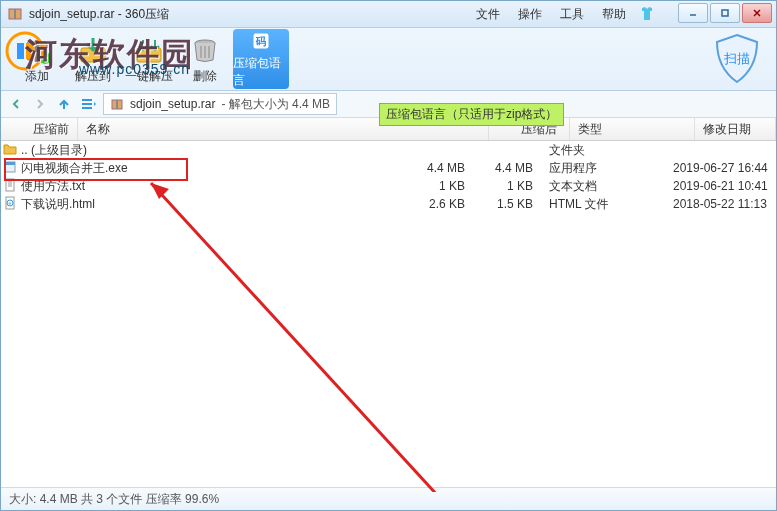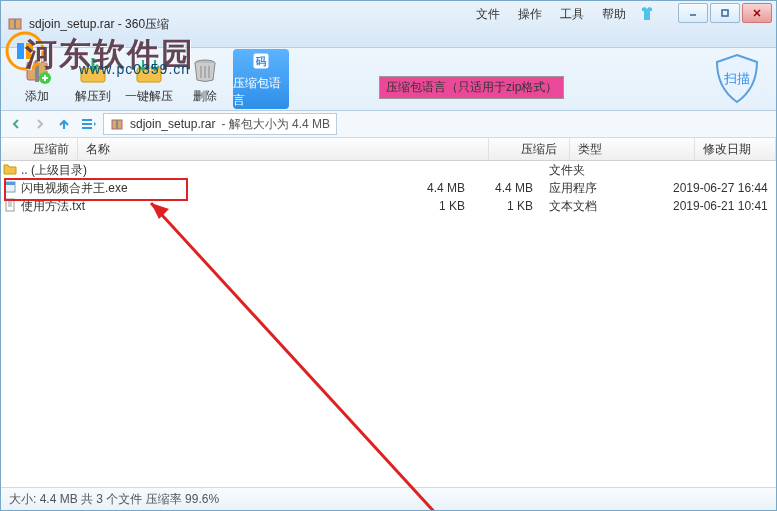--- a/index.html
+++ b/index.html
@@ -1,18 +1,18 @@
 <!DOCTYPE html>
 <html><head>
 <meta charset="utf-8">
 <style>
   html,body{margin:0;padding:0;font-family:"Microsoft YaHei","SimSun",sans-serif;font-size:12px;color:#333;background:#fff}
   .window{width:777px;height:511px;border:1px solid #7aa7c7;box-sizing:border-box;background:#fff;position:relative;overflow:hidden}
   
-  .titlebar{height:26px;background:linear-gradient(#eaf3fb,#d6e7f7);border-bottom:1px solid #b8cde0;display:flex;align-items:center;padding:10px 6px;position:relative}
+  .titlebar{height:26px;background:linear-gradient(#eaf3fb,#d6e7f7);border-bottom:1px solid #b8cde0;display:flex;align-items:center;padding:0 6px;position:relative}
   .titlebar .ico{width:16px;height:16px;margin-right:6px}
   .titlebar .title{flex:0 0 auto;color:#2a2a2a}
   .menubar{position:absolute;right:150px;top:0;height:26px;display:flex;align-items:center;gap:18px;color:#333}
   .menubar span{cursor:default}
   .winbtns{position:absolute;right:4px;top:2px;display:flex;gap:2px}
   .winbtn{width:28px;height:18px;border:1px solid #9ab8d1;border-radius:2px;background:linear-gradient(#f5fbff,#d9ebf9);display:flex;align-items:center;justify-content:center}
   .winbtn.close{background:linear-gradient(#f9d5d5,#e99a9a);border-color:#c77}
   .winbtn svg{width:10px;height:10px}
   .tshirt{width:18px;height:18px;position:absolute;right:120px;top:4px}
   
@@ -24,21 +24,21 @@
   .tbtn.active .tlabel{color:#fff}
   .scan{position:absolute;right:12px;top:4px;width:54px;height:54px}
   .watermark{position:absolute;left:24px;top:32px;font-size:32px;font-weight:bold;color:#534;letter-spacing:2px;opacity:.9;font-family:"KaiTi","SimSun",serif;text-shadow:1px 1px #fff;pointer-events:none;z-index:5}
   .watermark2{position:absolute;left:78px;top:60px;font-size:14px;color:#0c4a6e;font-weight:normal;letter-spacing:1px;pointer-events:none;z-index:5}
   .hd-logo{position:absolute;left:4px;top:30px;width:40px;height:40px;z-index:5}
   
   .pathbar{height:26px;background:#f3f8fd;border-bottom:1px solid #cfdce8;display:flex;align-items:center;padding:0 6px;gap:6px}
   .navico{width:18px;height:18px;display:flex;align-items:center;justify-content:center;border-radius:2px}
   .pathbox{flex:0 0 auto;display:flex;align-items:center;height:20px;border:1px solid #b8cde0;background:#fff;padding:0 6px;gap:6px}
   .pathbox .pico{width:14px;height:14px}
-  .tooltip{position:absolute;left:378px;top:75px;background:#ec4899;border:1px solid #999;padding:2px 6px;font-size:12px;z-index:20}
+  .tooltip{position:absolute;left:378px;top:102px;background:#bef264;border:1px solid #999;padding:2px 6px;font-size:12px;z-index:20}
   
   .cols{height:22px;background:linear-gradient(#fdfdfd,#efefef);border-bottom:1px solid #d0d0d0;display:flex;align-items:center}
   .col{padding-left:8px;border-right:1px solid #e0e0e0;height:100%;display:flex;align-items:center;color:#333}
   .c-name{flex:0 0 402px}
   .c-bef{flex:0 0 60px;justify-content:flex-end;padding-right:8px}
   .c-aft{flex:0 0 60px;justify-content:flex-end;padding-right:12px}
   .c-type{flex:0 0 116px}
   .c-date{flex:1}
   
   .filelist{position:relative;height:calc(100% - 26px - 62px - 26px - 22px - 22px);overflow:hidden;background:#fff}
@@ -229,20 +229,34 @@
             <line x1="5" y1="6" x2="9" y2="6" stroke="#999"></line>
             <line x1="5" y1="8" x2="9" y2="8" stroke="#999"></line>
           </svg>
           <span>使用方法.txt</span>
         </div>
       <div class="rbef">1 KB</div>
       <div class="raft">1 KB</div>
       <div class="rtype">文本文档</div>
       <div class="rdate">2019-06-21 10:41</div>
     </div>
+    <div class="row">
+      <div class="rname">
+          <svg class="fico" viewBox="0 0 14 14">
+            <rect x="3" y="1" width="8" height="12" fill="#fff" stroke="#999"></rect>
+            <circle cx="7" cy="7" r="3" fill="none" stroke="#39d"></circle>
+            <text x="7" y="9" font-size="5" text-anchor="middle" fill="#39d">e</text>
+          </svg>
+          <span>下载说明.html</span>
+        </div>
+      <div class="rbef">2.6 KB</div>
+      <div class="raft">1.5 KB</div>
+      <div class="rtype">HTML 文件</div>
+      <div class="rdate">2018-05-22 11:13</div>
+    </div>
 
     <div class="redbox" style="left:3px;top:17px;width:180px;height:19px"></div>
 
     <svg class="arrow" style="left:30px;top:36px" width="420" height="330" viewBox="0 0 420 330">
       <line x1="120" y1="6" x2="408" y2="320" stroke="#d22" stroke-width="3"></line>
       <polygon points="120,6 138,12 128,22" fill="#d22"></polygon>
     </svg>
   </div>
 
   <div class="statusbar">

